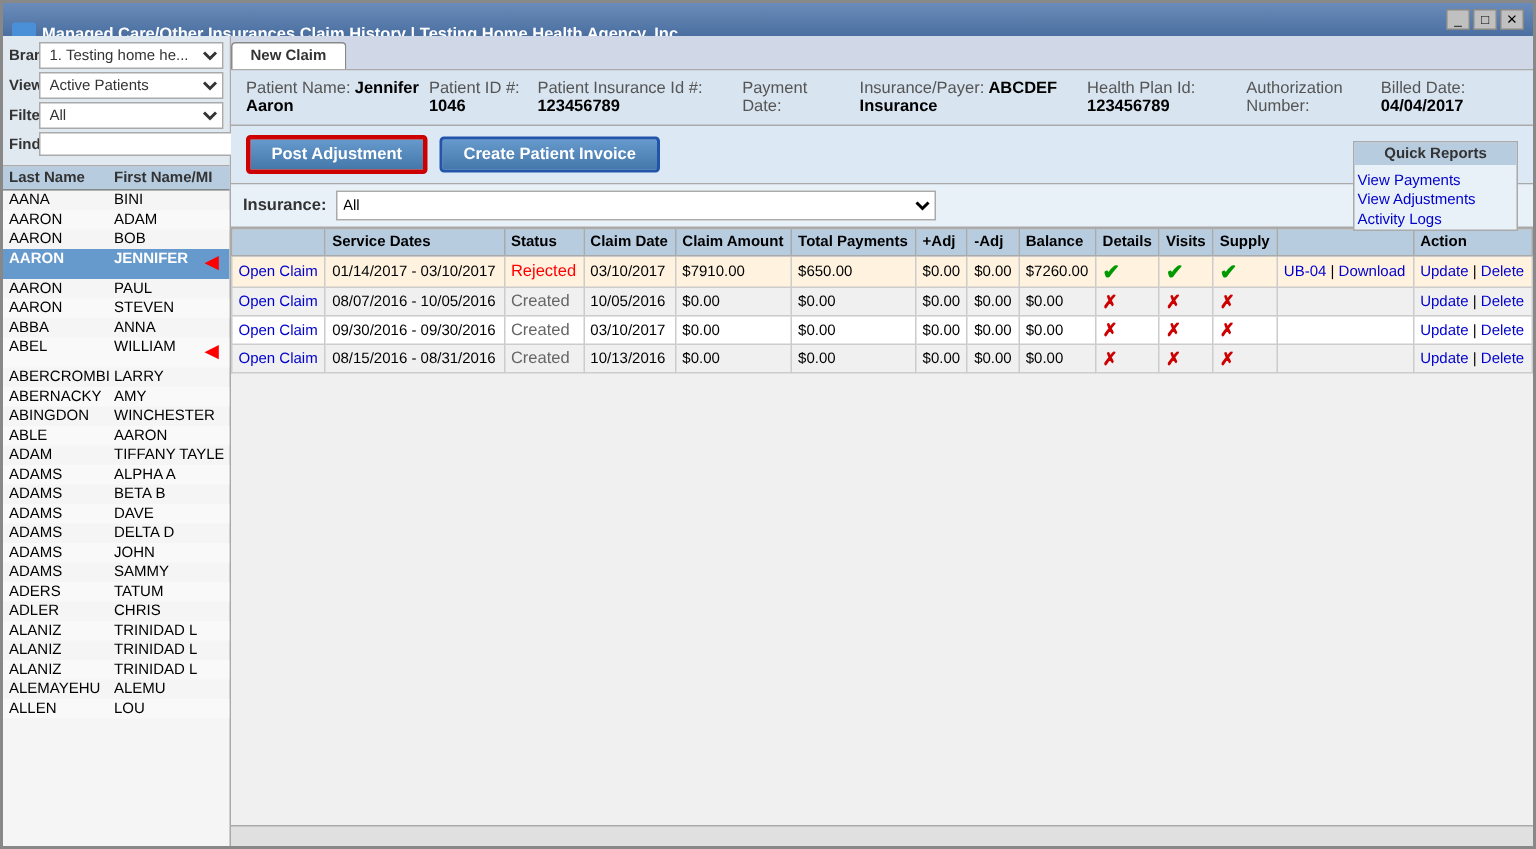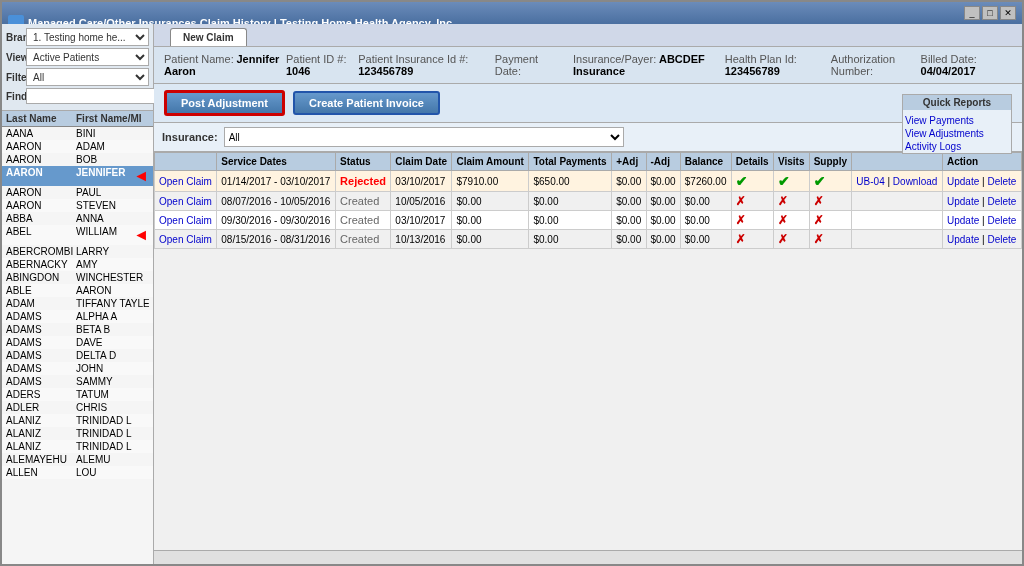--- a/index.html
+++ b/index.html
@@ -32,21 +32,21 @@
     
     .patient-list { flex: 1; overflow-y: auto; }
     .patient-row { display: flex; padding: 1px 4px; cursor: pointer; }
     .patient-row:nth-child(even) { background: #f9f9f9; }
     .patient-row.selected { background: #6699cc; color: white; font-weight: bold; }
     .pr-last { width: 70px; font-size: 10px; overflow: hidden; white-space: nowrap; }
     .pr-first { flex: 1; font-size: 10px; overflow: hidden; white-space: nowrap; }
     
     .right-panel { flex: 1; display: flex; flex-direction: column; overflow: hidden; }
     
-    .tab-bar { background: #d0d8e8; border-bottom: 1px solid #aaa; padding: 4px 4px 0 16px; display: flex; }
+    .tab-bar { background: #d0d8e8; border-bottom: 1px solid #aaa; padding: 4px 4px 0 0; display: flex; }
     .tab { padding: 3px 12px; background: #c0ccd8; border: 1px solid #888; border-bottom: none; border-radius: 3px 3px 0 0; cursor: pointer; font-size: 10px; color: #333; margin-right: 2px; }
     .tab.active { background: white; font-weight: bold; }
     
     .patient-info-section { background: #d8e4f0; border-bottom: 1px solid #aaa; padding: 6px 10px; display: flex; gap: 20px; }
     .info-col { display: flex; flex-direction: row; gap: 2px; }
     .info-row { font-size: 10px; color: #333; }
     .info-label { color: #555; }
     .info-value { color: #000; font-weight: bold; }
     
     .action-buttons { background: #dce8f4; border-bottom: 1px solid #aaa; padding: 6px 10px; display: flex; gap: 8px; align-items: center; }
@@ -73,21 +73,21 @@
     .link-text { color: #0000cc; cursor: pointer; font-size: 10px; }
     .action-link { color: #0000cc; cursor: pointer; font-size: 10px; }
     
     .check-green { color: #009900; font-size: 14px; font-weight: bold; }
     .cross-red { color: #cc0000; font-size: 12px; font-weight: bold; }
     
     .arrow-indicator { color: red; font-size: 16px; font-weight: bold; margin-left: 2px; }
     
     .scrollbar-h { height: 14px; background: #e0e0e0; border-top: 1px solid #aaa; }
     
-    .status-rejected { color: red; font-weight: bold; }
+    .status-rejected { color: red; font-weight: normal; }
     .status-created { color: #666; }
 
     .title-bar-left { display: flex; align-items: center; margin-top: 20px; }
   </style>
 </head>
 <body>
 
 <div class="window">
 
   <div class="title-bar">

